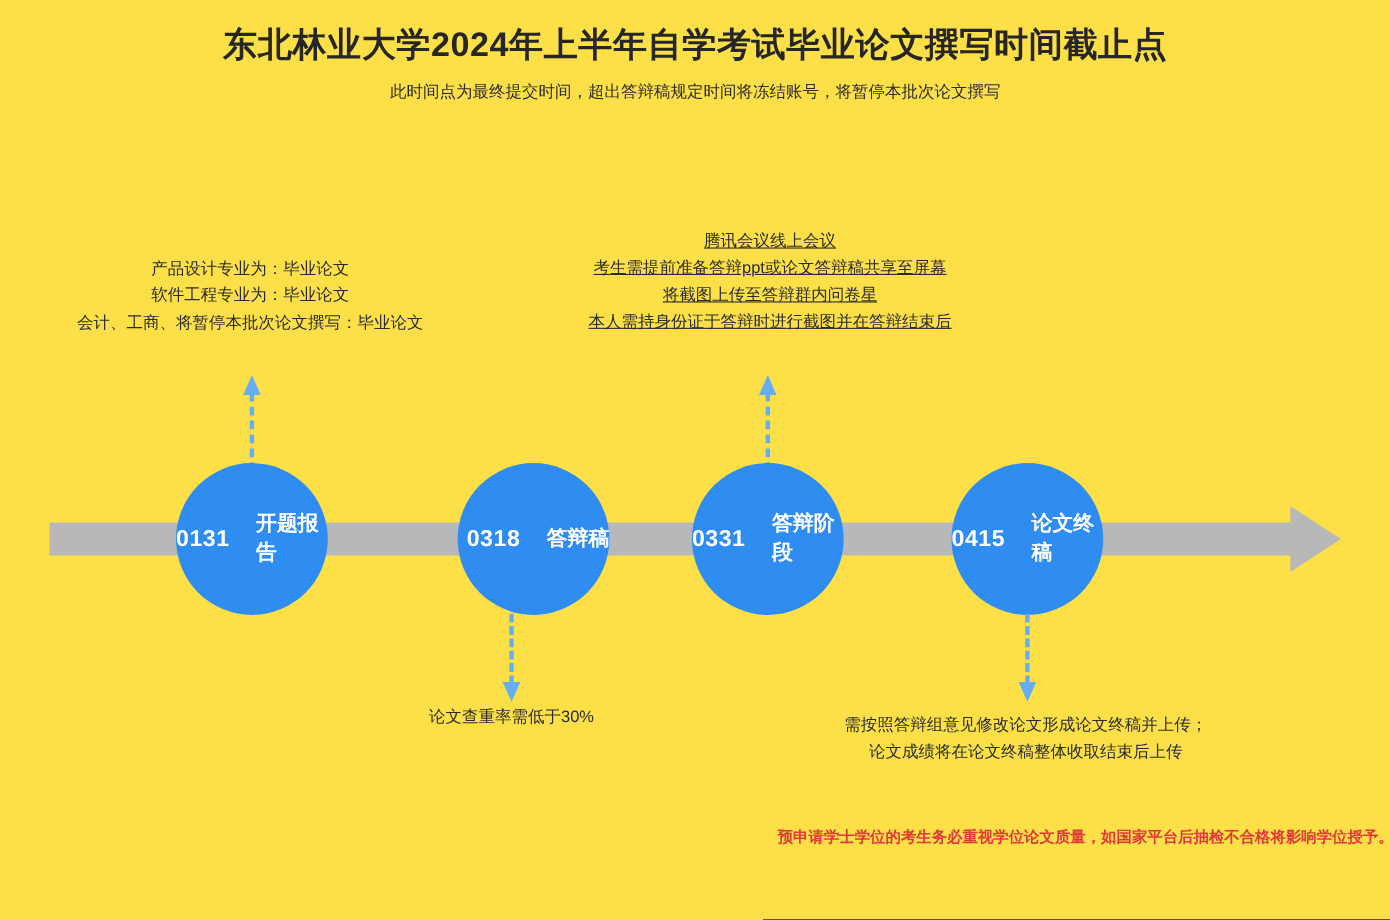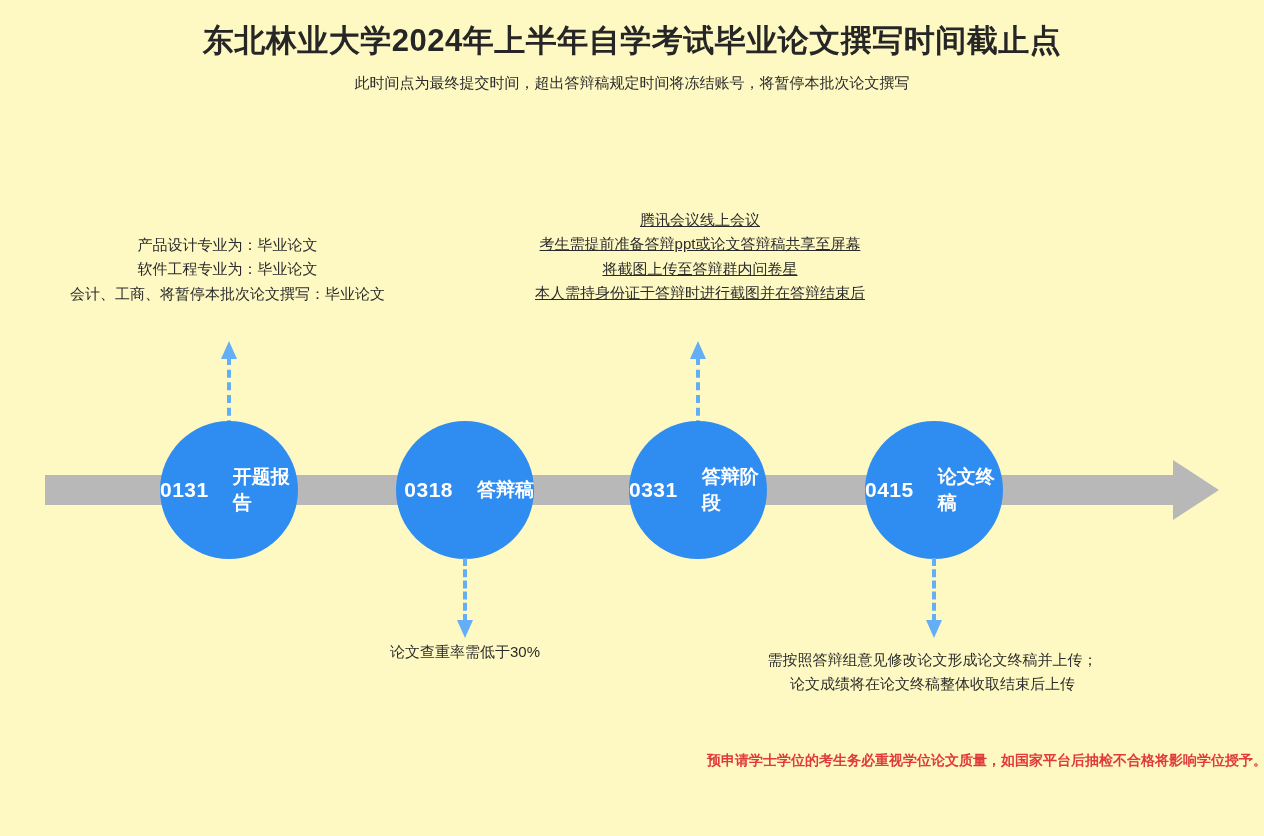--- a/index.html
+++ b/index.html
@@ -8,21 +8,21 @@
     background: #000000;
   }
   body {
     font-family: "Liberation Sans", "DejaVu Sans", sans-serif;
   }
 
   #canvas {
     position: relative;
     width: 1264px;
     height: 836px;
-    background: #fef9c3;
+    background: #fde047;
     overflow: hidden;
   }
 
   
   .title {
     position: absolute;
     left: 0;
     top: 20px;
     width: 1264px;
     text-align: center;
@@ -90,21 +90,21 @@
     line-height: 1.3;
     letter-spacing: 0.5px;
   }
   .node .label {
     font-size: 19px;
     font-weight: bold;
     line-height: 1.35;
     margin-left: 24px;
   }
   #node-0 { left: 160px; }
-  #node-1 { left: 396px; }
+  #node-1 { left: 416px; }
   #node-2 { left: 629px; }
   #node-3 { left: 865px; }
 
   
   .conn {
     position: absolute;
     width: 4px;
   }
   .conn .dash {
     position: absolute;

